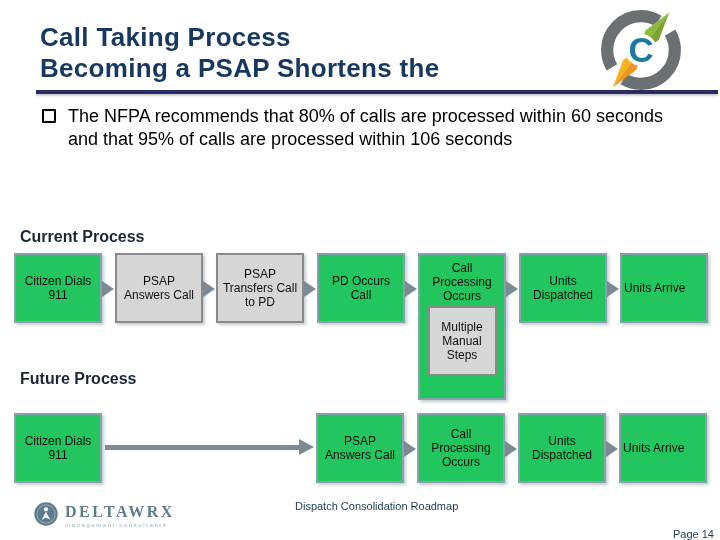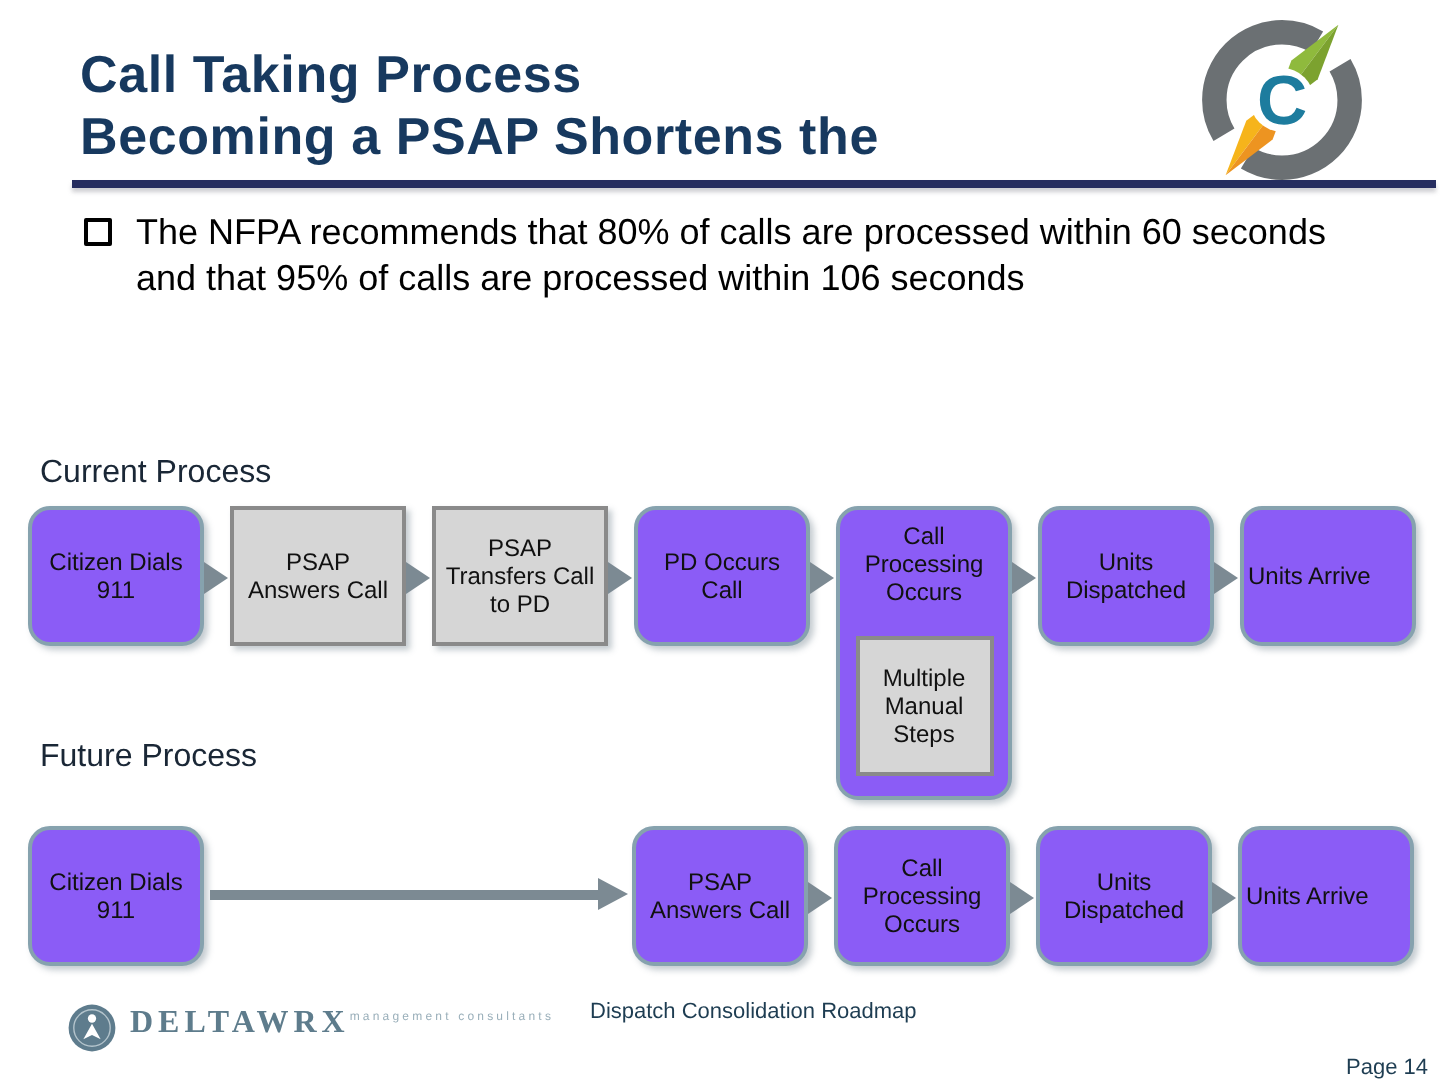--- a/index.html
+++ b/index.html
@@ -17,59 +17,59 @@
     position:absolute; left:36px; top:90px; width:682px; height:4px;
     background:#262D5F; box-shadow:0 2px 2px rgba(130,130,140,.4);
   }
   .logo-compass { position:absolute; left:594px; top:3px; }
   
   .bullets { position:absolute; left:42px; top:105px; width:652px; }
   .bullet { display:flex; margin-bottom:21px; font-size:18px; line-height:23px; color:#000; }
   .bullet-marker { flex:0 0 26px; padding-top:4px; }
   .bullet-marker .sq { display:block; width:10px; height:10px; border:2px solid #000; border-radius:1px; }
   
-  .section-label { position:absolute; left:20px; font-size:16px; color:#1A2736; }
+  .section-label { position:absolute; left:20px; font-size:16px; color:#1A2736;font-weight:bold; }
   #current-label { top:228px; }
   #future-label  { top:370px; }
   
   .flow { position:absolute; left:14px; display:flex; align-items:flex-start; }
   #current-flow { top:253px; }
   #future-flow  { top:413px; }
   .pbox {
     box-sizing:border-box; width:88px; height:70px; border:2.5px solid;
     display:flex; align-items:center; justify-content:flex-start; text-align:center;
     font-size:12px; line-height:14px; padding:2px; color:#111;
     box-shadow:2px 2px 3px rgba(125,140,150,.45);
   }
-  .pbox.blue { background:#8b5cf6; border-color:#86A2AE;border-radius:11px; }
+  .pbox.blue { background:#22c55e; border-color:#86A2AE; }
   .pbox.gray { background:#D6D6D6; border-color:#8A8A8A; }
   .pbox.tall { height:147px; flex-direction:column; justify-content:flex-start; padding:0; }
   .pbox.tall .pbox-label { padding:6px 2px 0; }
   .pbox-sub {
-    box-sizing:border-box; margin:15px 0 0; width:69px; height:70px;
+    box-sizing:border-box; margin:3px 0 0; width:69px; height:70px;
     background:#D6D6D6; border:2.5px solid #8A8A8A;
     display:flex; align-items:center; justify-content:center; text-align:center;
     font-size:12px; line-height:14px;
   }
   .arrow {
     width:0; height:0; margin-top:28px; margin-right:1px;
     border-top:8px solid transparent; border-bottom:8px solid transparent;
     border-left:12px solid #7C8A93;
   }
   .arrow-long { position:relative; width:214px; height:73px; }
   .arrow-long .shaft { position:absolute; left:3px; top:32px; width:194px; height:5px; background:#7C8A93; }
   .arrow-long .head {
     position:absolute; left:197px; top:26px; width:0; height:0;
     border-top:8px solid transparent; border-bottom:8px solid transparent;
     border-left:15px solid #7C8A93;
   }
   
   .brand { position:absolute; left:33px; top:501px; display:flex; }
   .brand svg { margin-right:6px; }
-  .brand-text { display:flex; flex-direction:row; padding-top:3px; }
+  .brand-text { display:flex; flex-direction:column; padding-top:3px; }
   .brand-name {
     font-family:"Liberation Serif", serif; font-size:16px; font-weight:600;
     letter-spacing:2.5px; color:#5E7C8C; line-height:16px;
   }
   .brand-tagline { font-size:6px; letter-spacing:1.6px; color:#9AAFBA; margin-top:2px; }
   .footer-title { position:absolute; left:295px; top:500px; font-size:11px; color:#1E3D52; }
   .footer-page  { position:absolute; left:633px; top:528px; font-size:11px; color:#1E3D52;margin-left:40px; }
 </style>
 </head>
 <body>

